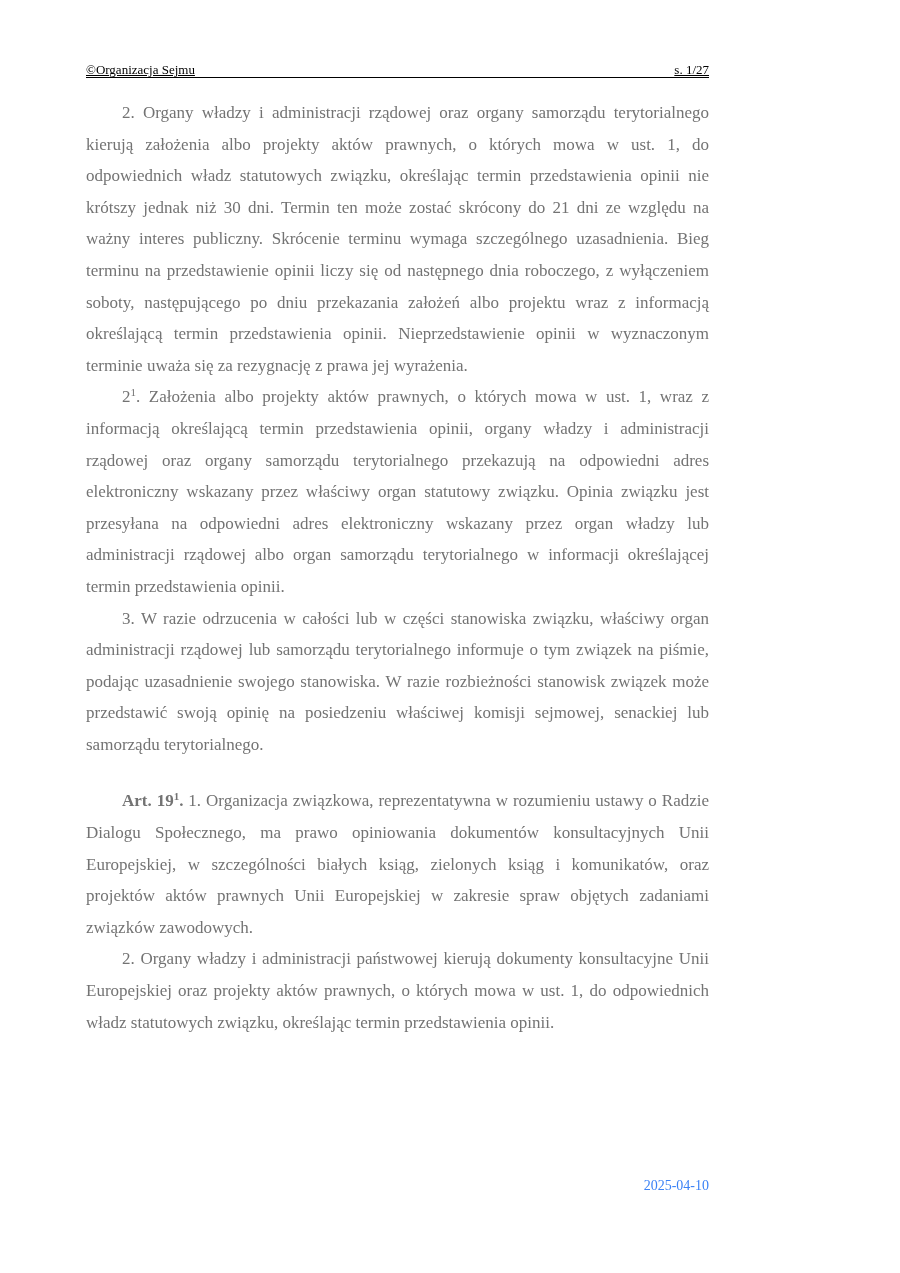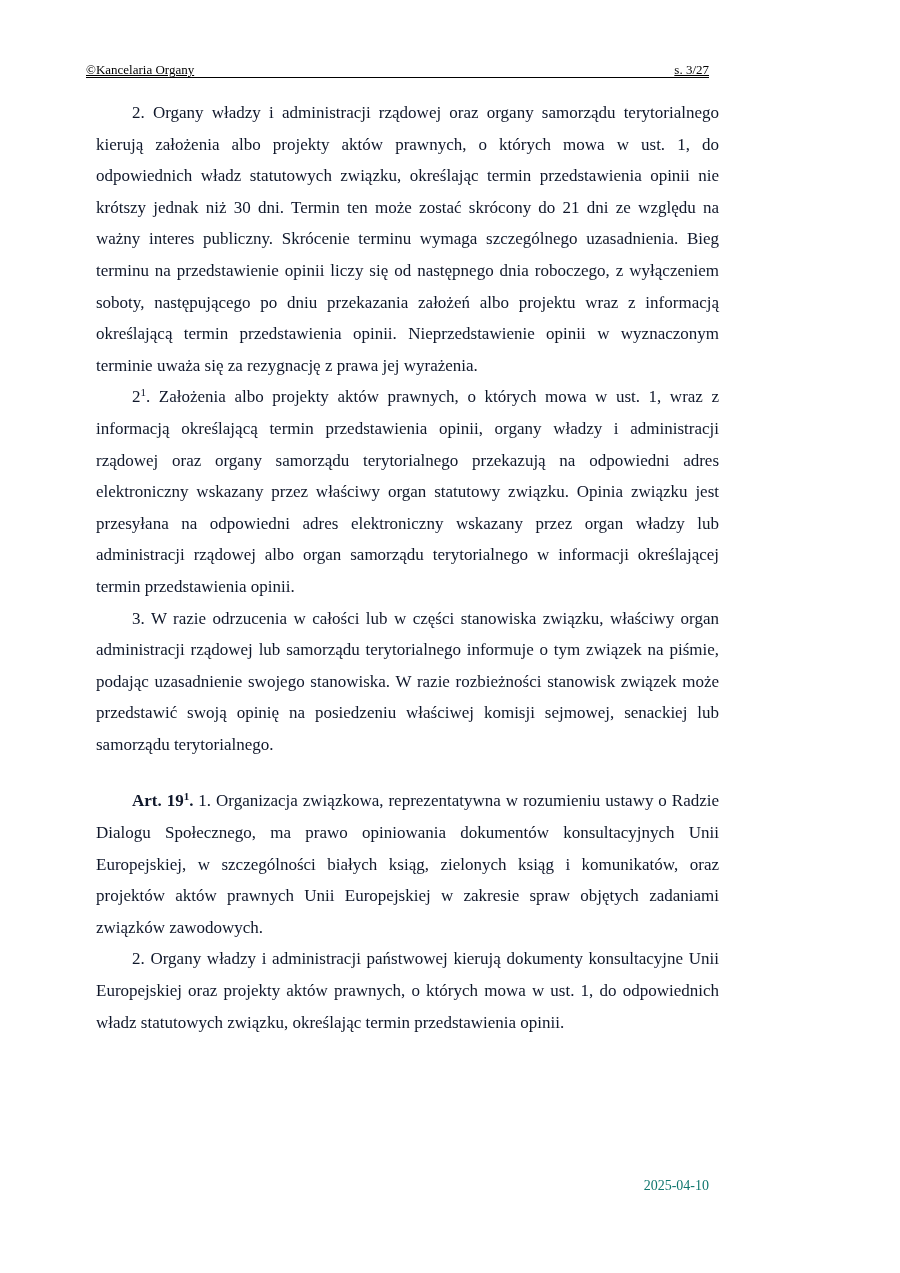--- a/index.html
+++ b/index.html
@@ -7,41 +7,41 @@
   .page { position: absolute; left: 0; top: 0; width: 900px; height: 1273px; background: #fff; }
   .header {
     position: absolute; left: 86px; top: 60px; width: 623px; height: 17px;
     border-bottom: 1.5px solid #000;
     font-family: "Liberation Serif", serif; font-size: 13px; color: #000;
     display: flex; justify-content: space-between; align-items: flex-end;
     line-height: 15px;
   }
   .header span { text-decoration: underline; text-underline-offset: 1px; }
   .body {
-    position: absolute; left: 96px; top: 97px; width: 623px;
-    font-family: "Liberation Serif", serif; font-size: 17px; color: #0f172a;
+    position: absolute; left: 86px; top: 97px; width: 623px;
+    font-family: "Liberation Serif", serif; font-size: 17px; color: #737373;
     line-height: 31.6px; text-align: justify;
   }
   .body p { margin: 0; text-indent: 36px; }
   .body p.art { margin-top: 25px; }
   .body b { font-weight: bold; }
   sup { font-size: 11px; line-height: 0; vertical-align: 6px; }
   .footer {
     position: absolute; left: 600px; top: 1178px; width: 109px; text-align: right;
-    font-family: "Liberation Serif", serif; font-size: 14px; color: #0f766e;
+    font-family: "Liberation Serif", serif; font-size: 14px; color: #3b82f6;
   }
 </style>
 </head>
 <body>
 
 <div class="page">
 
   <div class="header">
-    <span>©Kancelaria Organy</span>
-    <span>s. 3/27</span>
+    <span>©Organizacja Sejmu</span>
+    <span>s. 1/27</span>
   </div>
 
   <div class="body">
     <p><span>2.</span><span> Organy władzy i administracji rządowej oraz organy samorządu terytorialnego kierują założenia albo projekty aktów prawnych, o których mowa w ust. 1, do odpowiednich władz statutowych związku, określając termin przedstawienia opinii nie krótszy jednak niż 30 dni. Termin ten może zostać skrócony do 21 dni ze względu na ważny interes publiczny. Skrócenie terminu wymaga szczególnego uzasadnienia. Bieg terminu na przedstawienie opinii liczy się od następnego dnia roboczego, z wyłączeniem soboty, następującego po dniu przekazania założeń albo projektu wraz z informacją określającą termin przedstawienia opinii. Nieprzedstawienie opinii w wyznaczonym terminie uważa się za rezygnację z prawa jej wyrażenia.</span></p>
 
     <p><span>2</span><sup>1</sup><span>.</span><span> Założenia albo projekty aktów prawnych, o których mowa w ust. 1, wraz z informacją określającą termin przedstawienia opinii, organy władzy i administracji rządowej oraz organy samorządu terytorialnego przekazują na odpowiedni adres elektroniczny wskazany przez właściwy organ statutowy związku. Opinia związku jest przesyłana na odpowiedni adres elektroniczny wskazany przez organ władzy lub administracji rządowej albo organ samorządu terytorialnego w informacji określającej termin przedstawienia opinii.</span></p>
 
     <p><span>3.</span><span> W razie odrzucenia w całości lub w części stanowiska związku, właściwy organ administracji rządowej lub samorządu terytorialnego informuje o tym związek na piśmie, podając uzasadnienie swojego stanowiska. W razie rozbieżności stanowisk związek może przedstawić swoją opinię na posiedzeniu właściwej komisji sejmowej, senackiej lub samorządu terytorialnego.</span></p>
 
 

